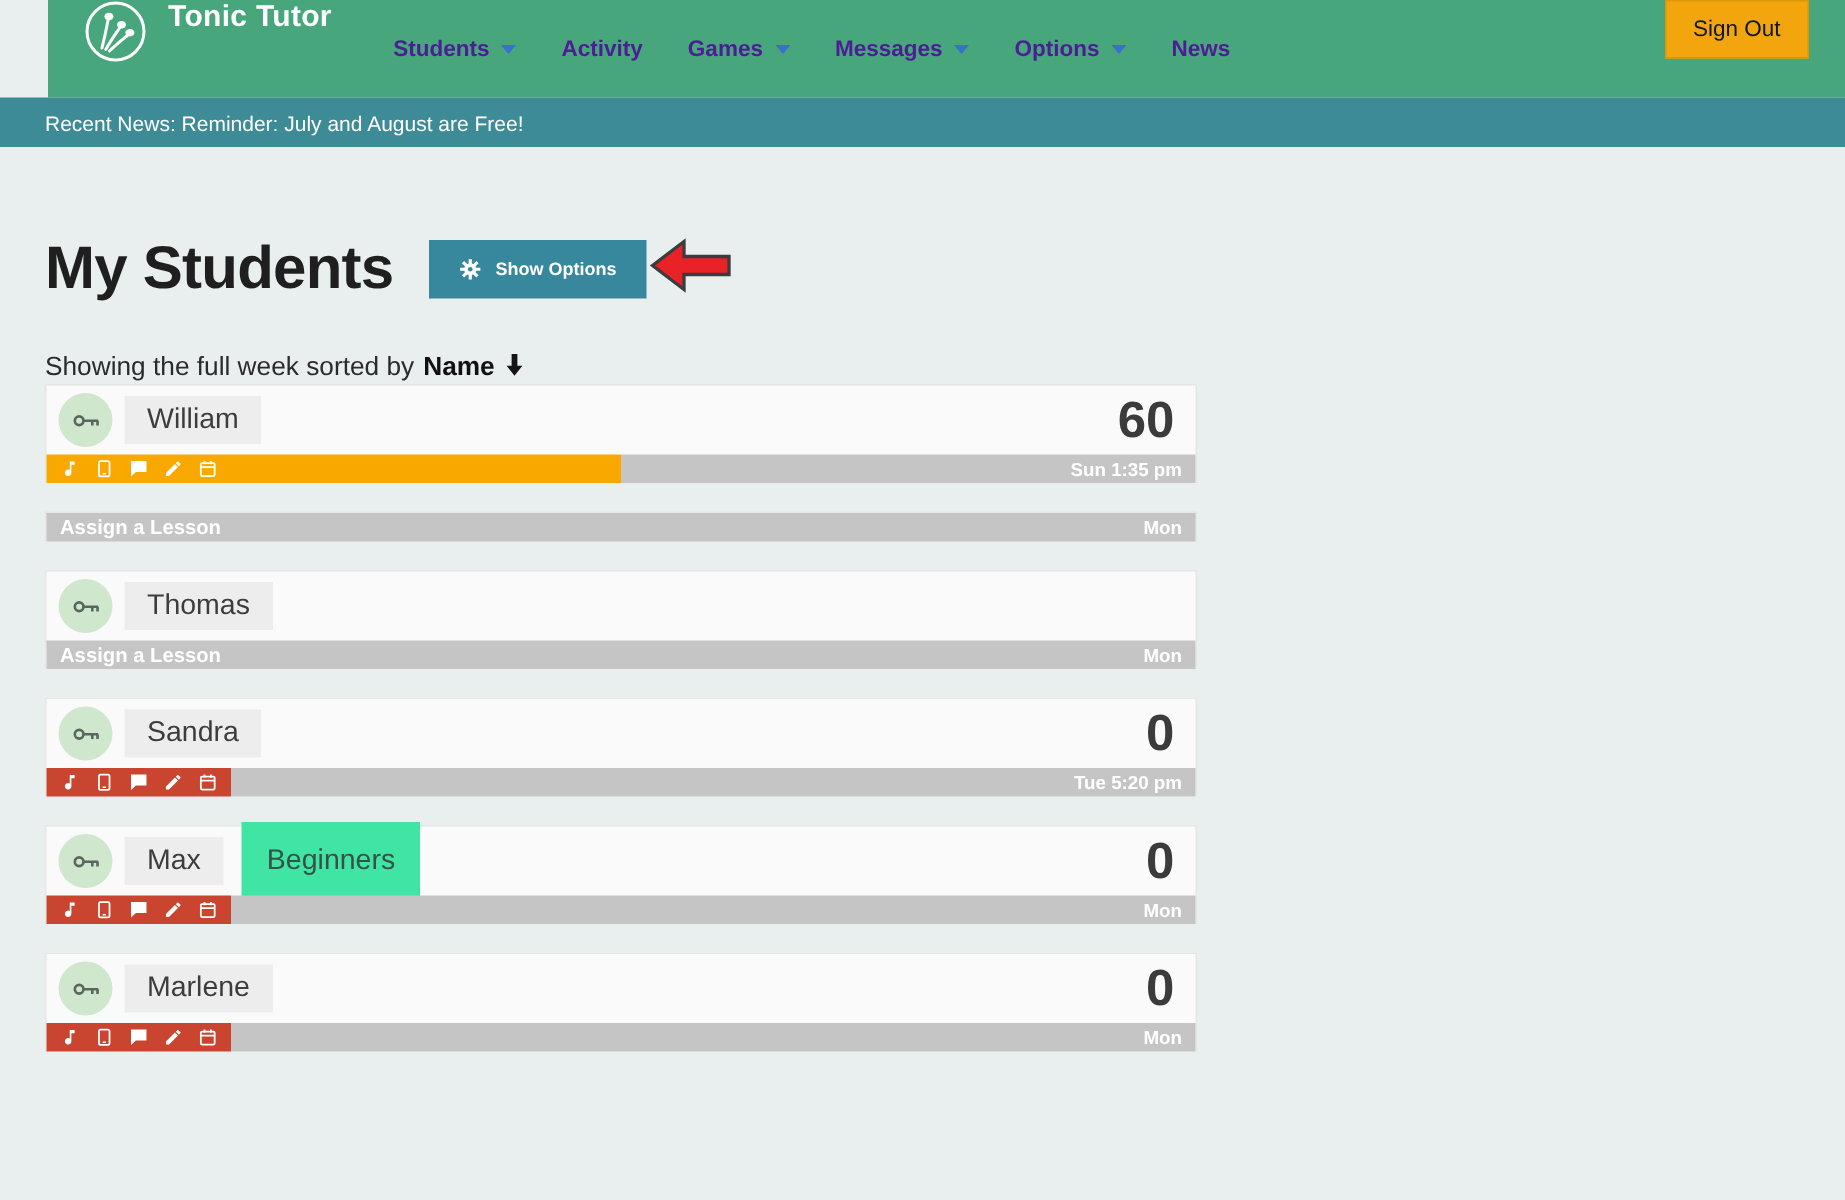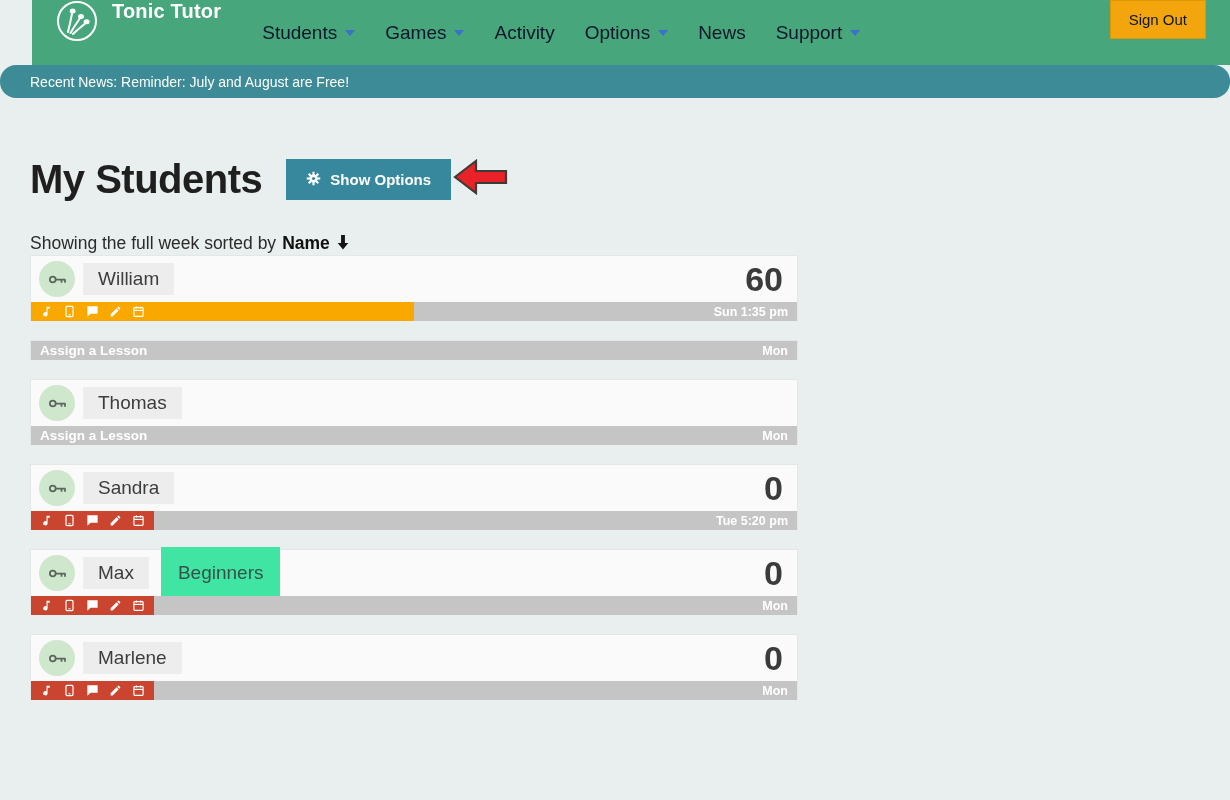--- a/index.html
+++ b/index.html
@@ -23,47 +23,47 @@
   }
   
   .app-header{
     height:65px;background:var(--header-green);
     display:flex;align-items:flex-start;padding:0 24px;margin-left:32px;
   }
   .logo{width:42px;height:42px;flex:none;margin-right:14px}
   .brand{color:#fff;font-size:20px;font-weight:700;margin-right:26px;letter-spacing:.2px}
   .nav{display:flex;align-items:center;height:100%}
   .nav-item{
-    display:flex;align-items:center;color:#0f172a;font-size:19px;
-    padding:0 15px;height:100%;cursor:pointer;white-space:nowrap;
+    display:flex;align-items:center;color:#4c1d95;font-size:15px;
+    padding:0 15px;height:100%;cursor:pointer;white-space:nowrap;font-weight:bold;
   }
   .caret{
     width:0;height:0;margin-left:8px;
     border-left:5.5px solid transparent;border-right:5.5px solid transparent;
     border-top:6.5px solid #3a6fce;
   }
   .header-spacer{flex:1}
   .signout-btn{
     background:var(--signout-amber);border:1px solid #dd9705;
     color:#0f172a;font-size:15px;font-family:inherit;
     padding:10px 18px;cursor:pointer;
   }
   
   .news-bar{
     height:33px;background:var(--news-teal);
     display:flex;align-items:center;padding:0 30px;
-    color:#fff;font-size:14px;border-radius:16px;
+    color:#fff;font-size:14px;
   }
   
   .content{padding:0 30px}
   .title-row{display:flex;align-items:center;margin-top:58px}
   h1.page-title{font-size:40px;font-weight:700;color:#1f1f1f;letter-spacing:-.5px}
   .show-options-btn{
     margin-left:24px;background:var(--button-teal);border:none;cursor:pointer;
-    color:#fff;font-family:inherit;font-size:15px;font-weight:700;
+    color:#fff;font-family:inherit;font-size:12px;font-weight:700;
     padding:12px 20px;display:flex;align-items:flex-start;gap:9px;
   }
   .annotation-arrow{flex:none;margin-left:1px}
   .subtitle{margin-top:30px;font-size:17.5px;color:#2b2b2b;display:flex;align-items:center;gap:6px}
   .sort-field{font-weight:700;color:#111}
   .sort-arrow{margin-top:2px}
   
   .student-list{width:768px}
   .student-row{
     background:#fafafa;border:1px solid #e3e7e6;border-bottom:none;
@@ -119,44 +119,44 @@
   </span>
   <span class="brand">Tonic Tutor</span>
 
   <nav class="nav" id="main-nav">
   <div class="nav-item">
     <span>Students</span>
     <span class="caret"></span>
   </div>
 
   <div class="nav-item">
+    <span>Activity</span>
+
+  </div>
+
+  <div class="nav-item">
     <span>Games</span>
     <span class="caret"></span>
   </div>
 
   <div class="nav-item">
-    <span>Activity</span>
-
-  </div>
-
+    <span>Messages</span>
+    <span class="caret"></span>
+  </div>
 
   <div class="nav-item">
     <span>Options</span>
     <span class="caret"></span>
   </div>
 
   <div class="nav-item">
     <span>News</span>
 
   </div>
 
-  <div class="nav-item">
-    <span>Support</span>
-    <span class="caret"></span>
-  </div>
 </nav>
 
   <span class="header-spacer"></span>
   <button class="signout-btn">Sign Out</button>
 </header>
 
 <div class="news-bar">
   <span>Recent News: Reminder: July and August are Free!</span>
 </div>
 

